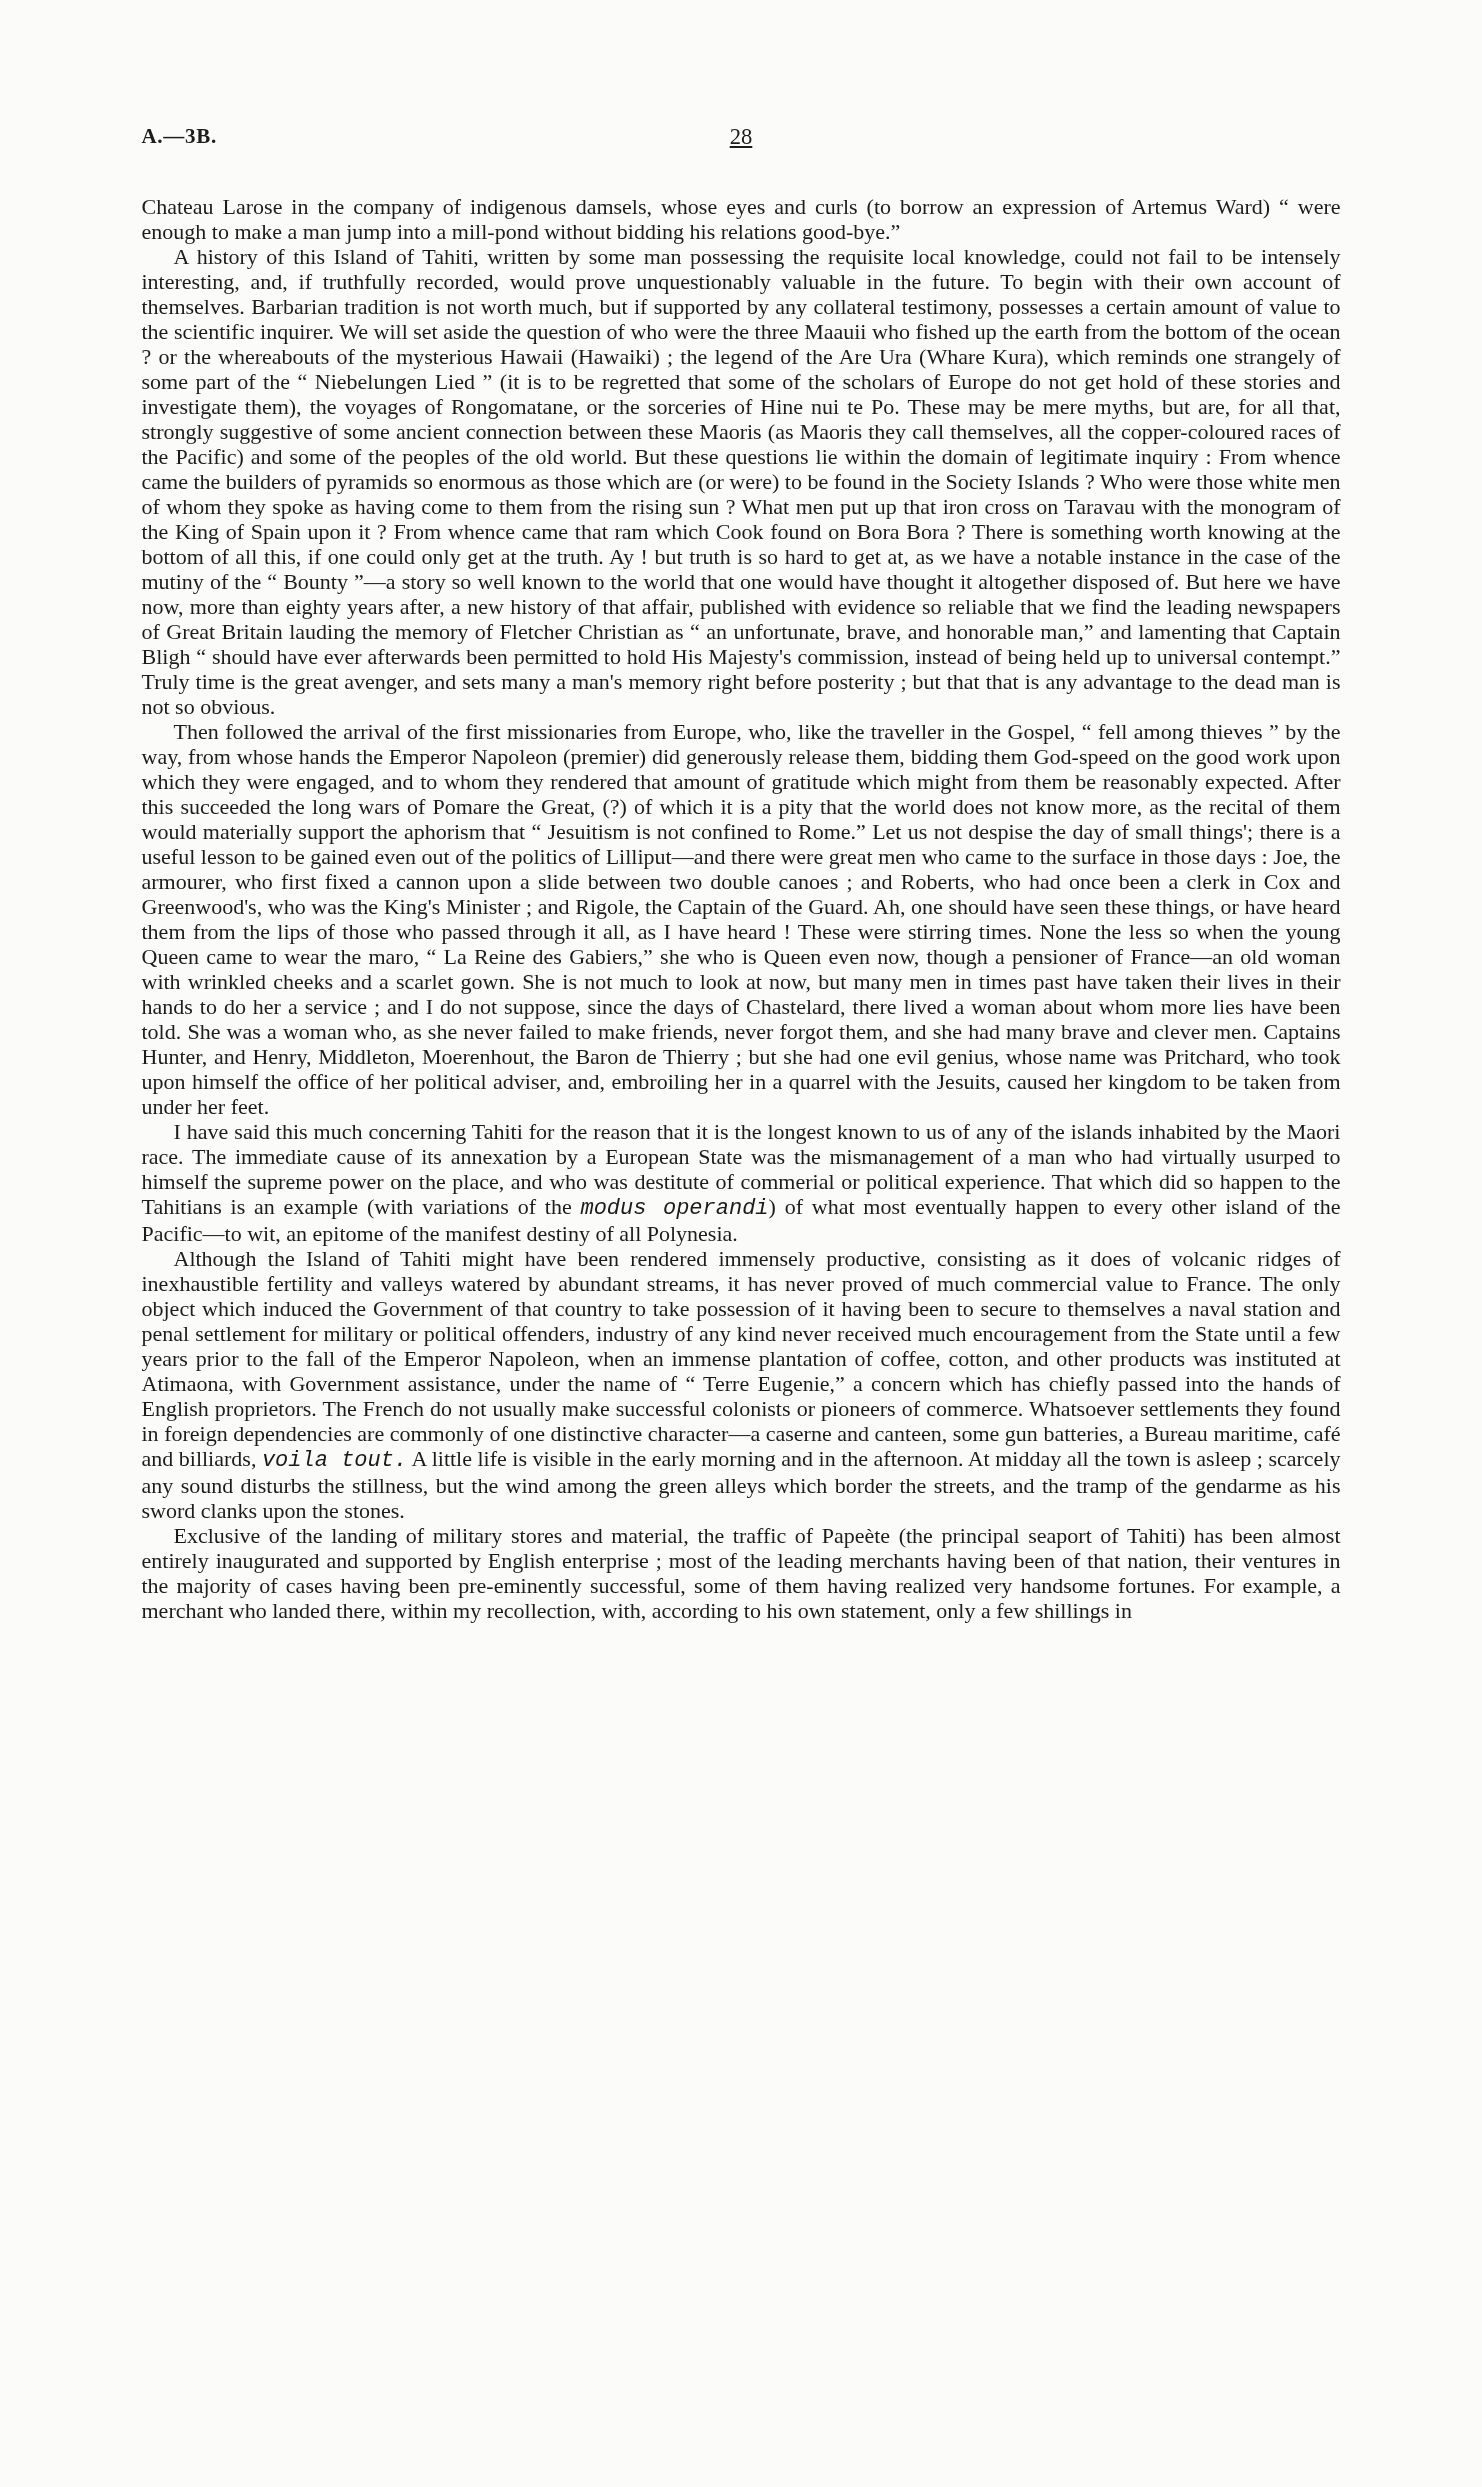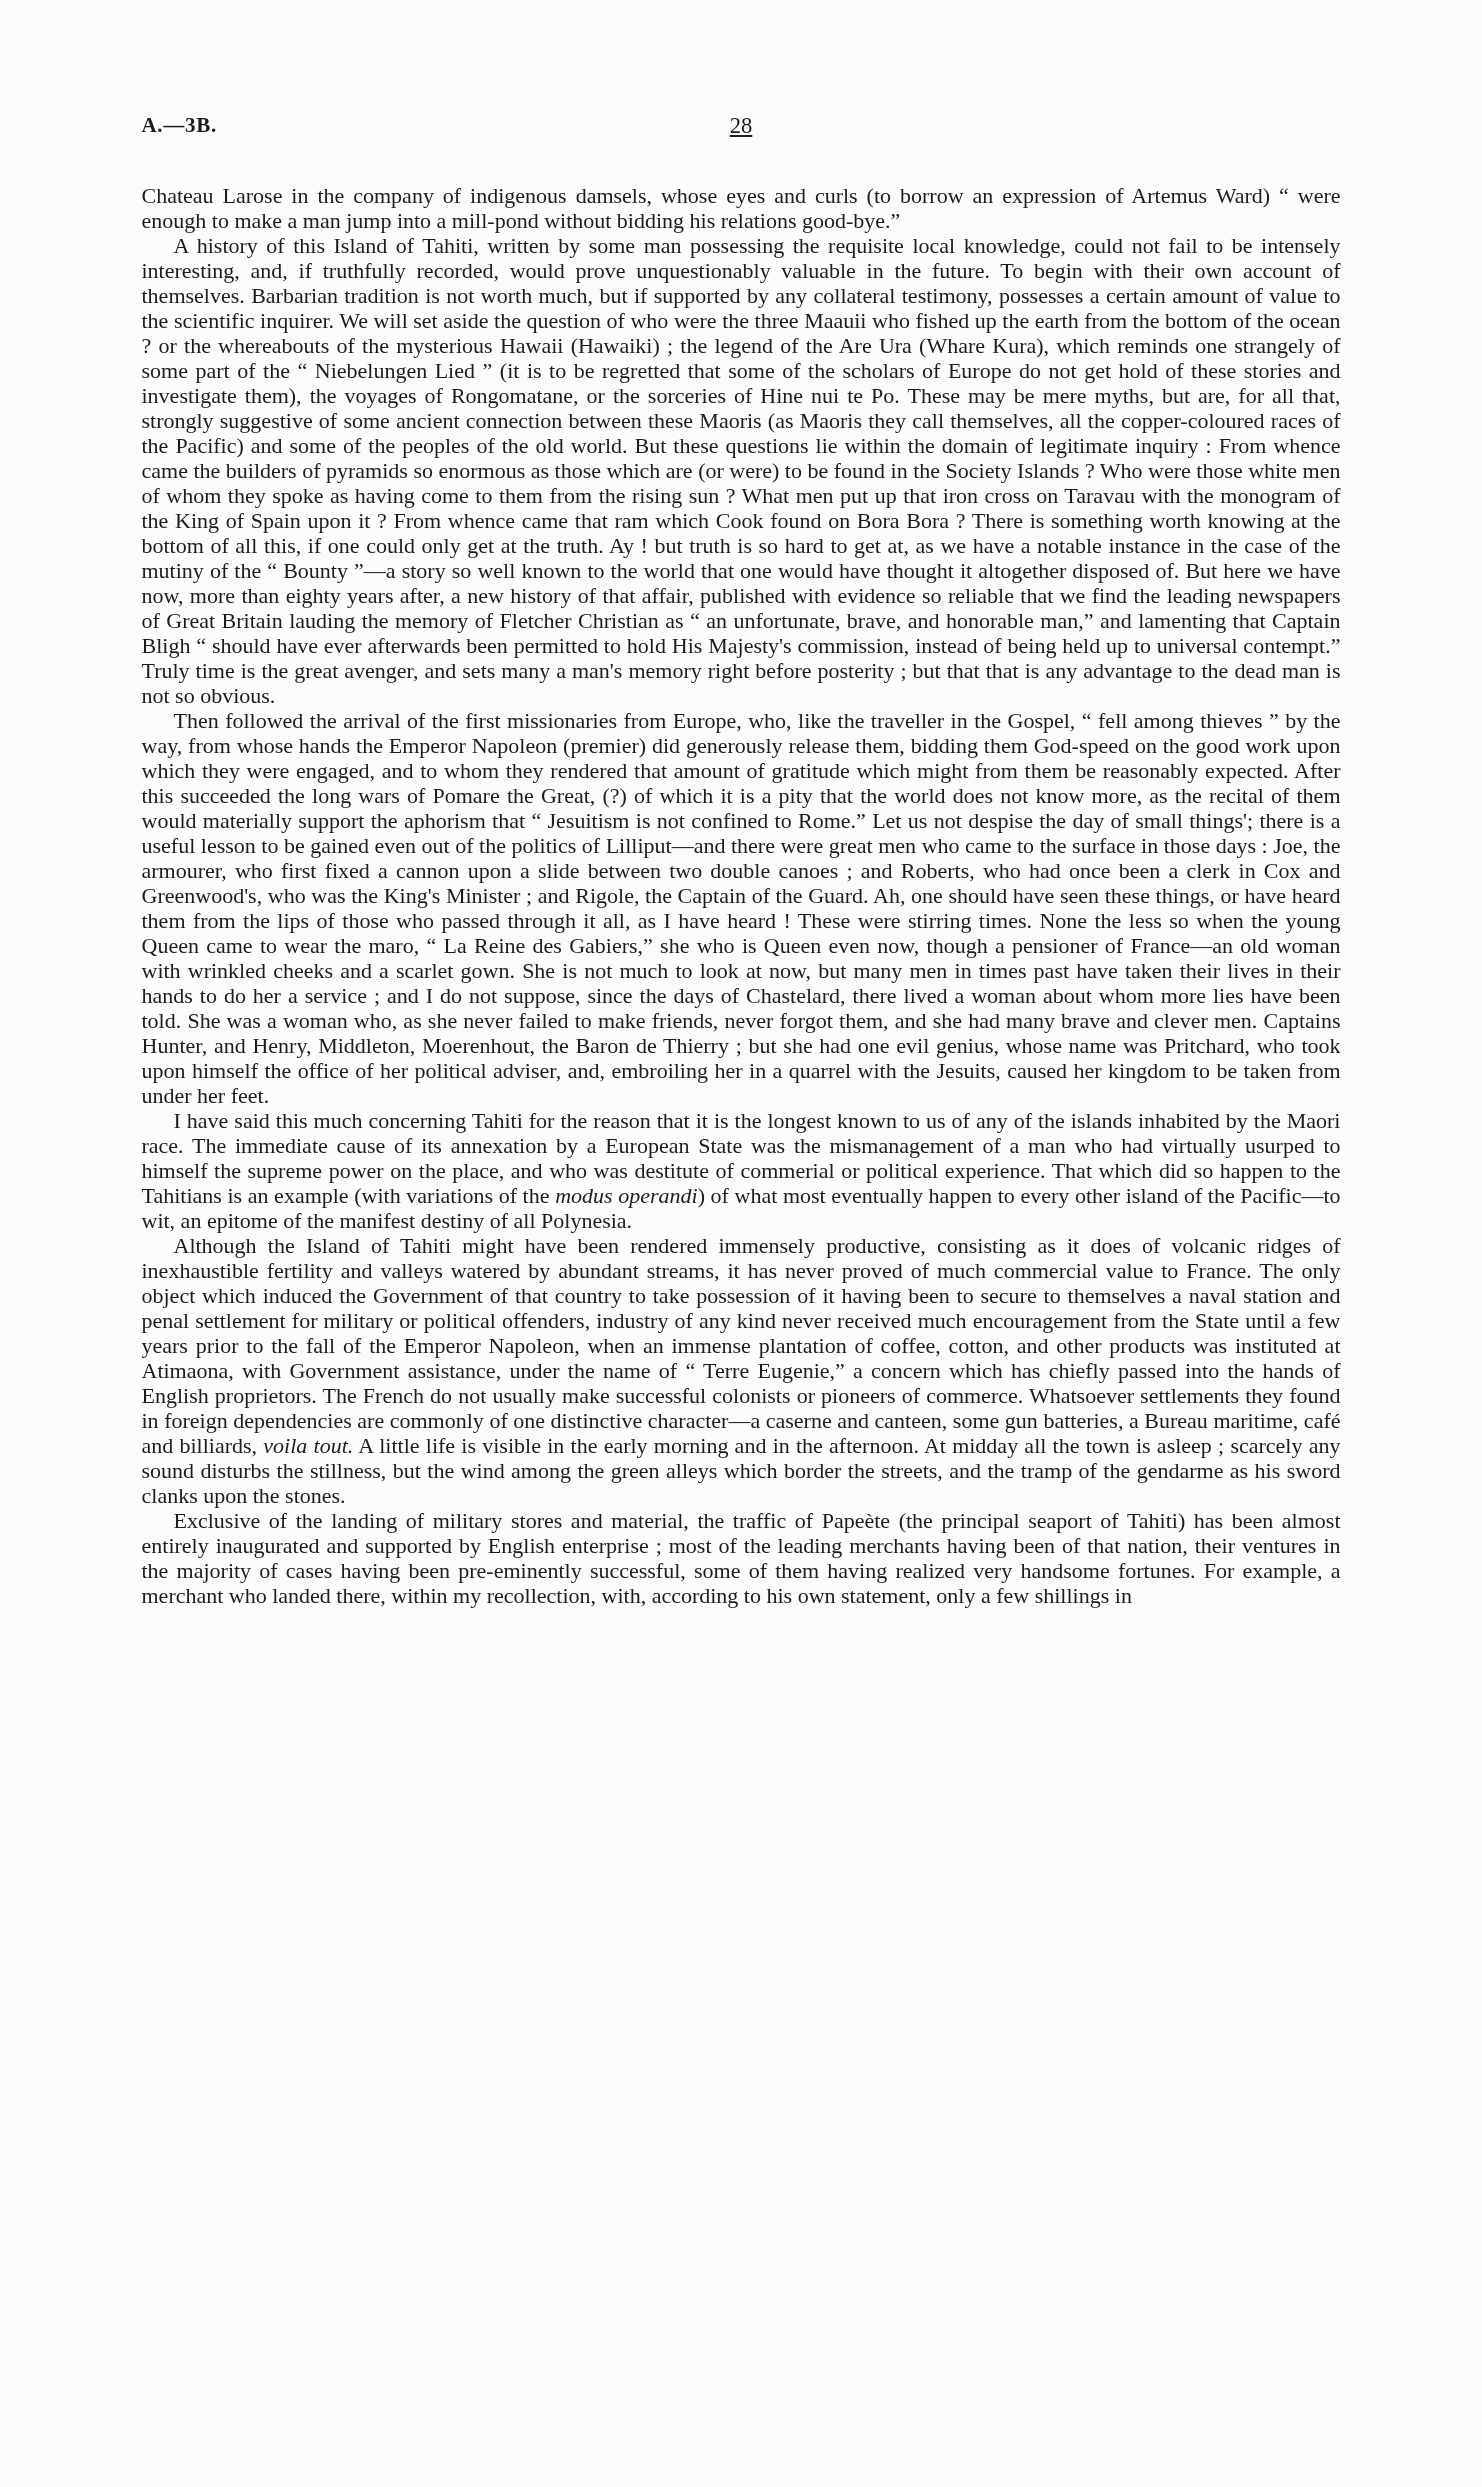--- a/index.html
+++ b/index.html
@@ -12,21 +12,21 @@
     width: 1482px;
     height: 2487px;
     margin: 0 auto;
     background: #fbfbf9;
     color: #1c1c1c;
     font-family: "Liberation Serif", "DejaVu Serif", serif;
     overflow: hidden;
   }
   .column {
     width: 1199px;
-    margin: 1px auto;
+    margin: 12px auto;
     padding-top: 112px;
   }
   .page-header {
     position: relative;
     height: 30px;
     margin-bottom: 40px;
   }
   .header-left {
     position: absolute;
     left: 0;
@@ -56,20 +56,21 @@
   .section-heading {
     text-align: center;
     font-size: 22px;
     line-height: 25px;
     font-variant: small-caps;
     letter-spacing: 0.7px;
     margin: 18px 0 8.2px 0;
   }
   .italic {
     font-style: italic;
+    font-family: Liberation Mono, monospace;
   }
 </style>
 </head>
 <body>
 
 <div class="page">
   <div class="column">
     <div class="page-header">
       <span class="header-left">A.—3B.</span>
       <span class="page-number">28</span>

